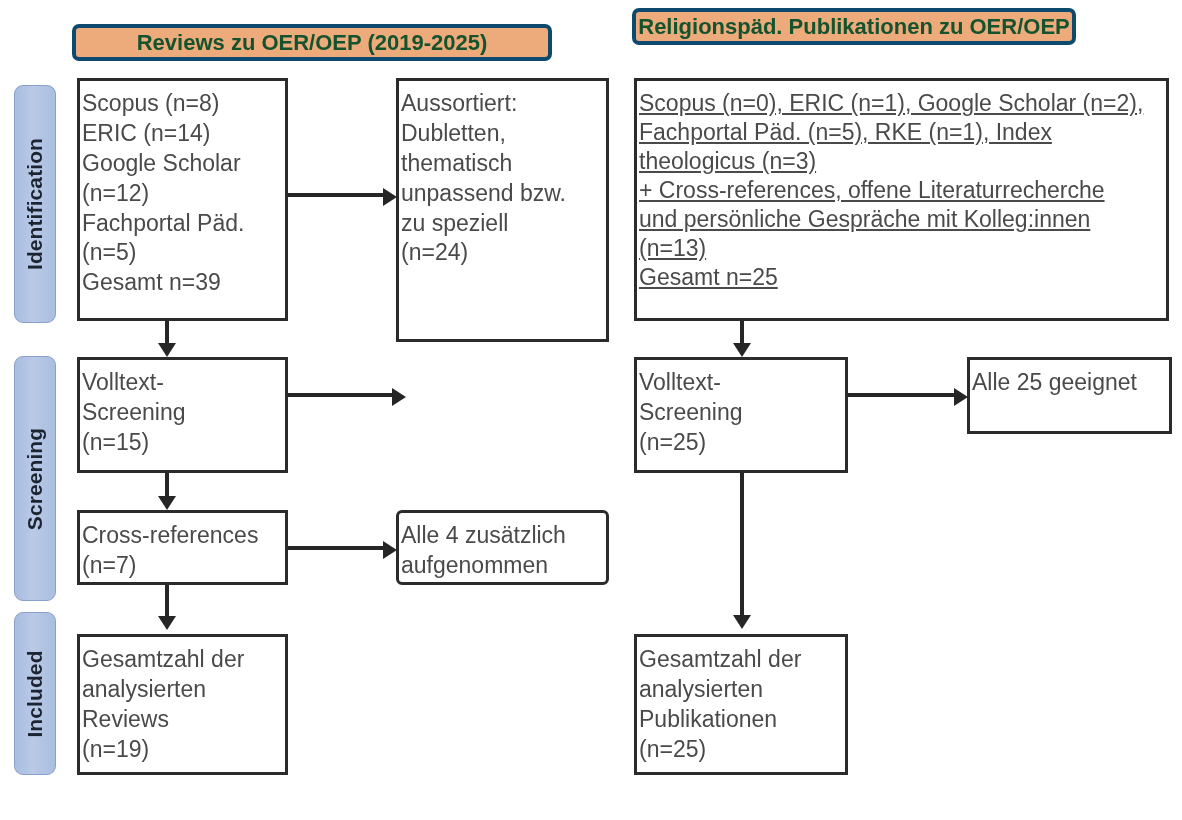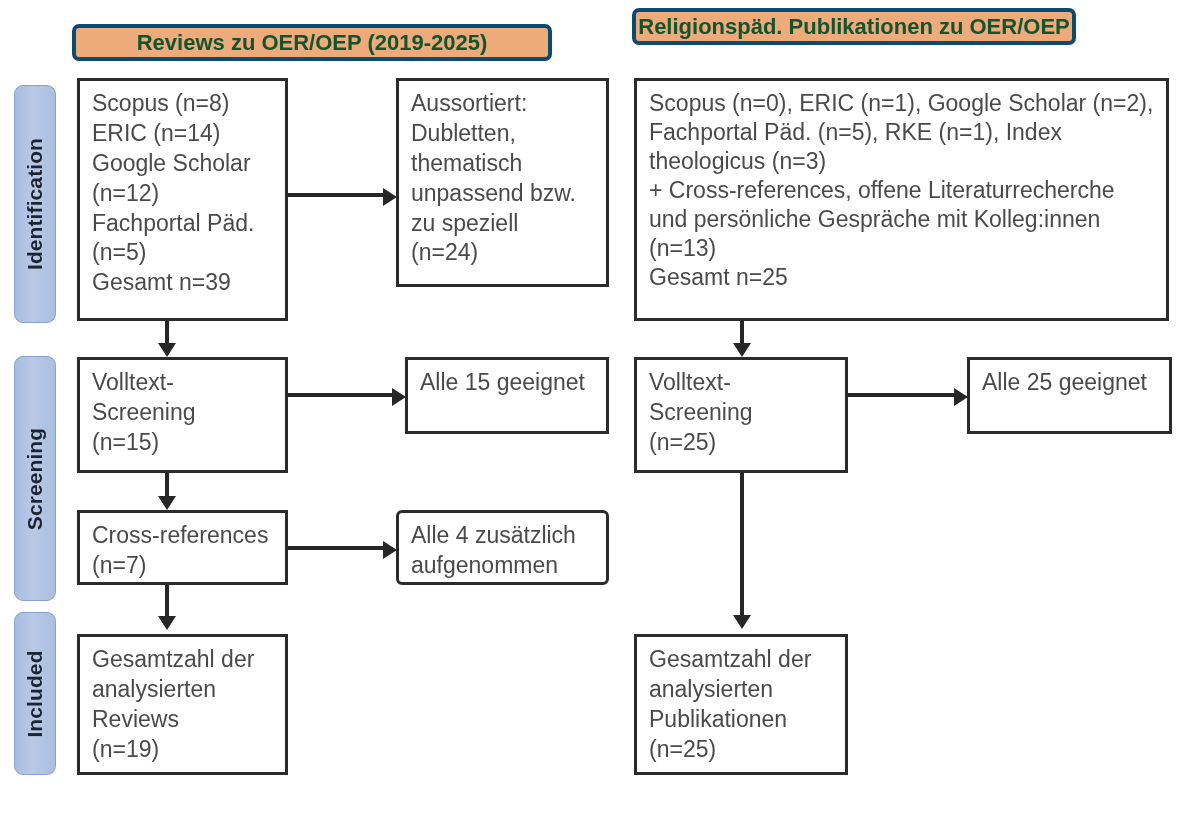--- a/index.html
+++ b/index.html
@@ -55,29 +55,29 @@
     font-weight: 700;
     white-space: nowrap;
   }
 
   
   .box {
     position: absolute;
     background: #ffffff;
     border: 3px solid #2b2b2b;
     box-sizing: border-box;
-    padding: 8px 10px 6px 12px;
+    padding: 8px 10px 6px 2px;
     color: #4a4a4a;
     font-size: 23px;
     line-height: 1.30;
     font-weight: 400;
     white-space: pre-line;
     overflow: hidden;
   }
-  .box.tight { line-height: 1.26; }
+  .box.tight { line-height: 1.26; text-decoration: underline; }
 
   
   .vline {
     position: absolute;
     width: 4px;
     background: #262626;
   }
   .hline {
     position: absolute;
     height: 4px;
@@ -119,38 +119,37 @@
   <div class="col-header" style="left:632px; top:8px; width:444px; height:37px;text-align:right;">Religionspäd. Publikationen zu OER/OEP</div>
 
   <div class="box" style="left:77px; top:78px; width:211px; height:243px;">Scopus (n=8)
 ERIC (n=14)
 Google Scholar
 (n=12)
 Fachportal Päd.
 (n=5)
 Gesamt n=39</div>
 
-  <div class="box" style="left:396px; top:78px; width:213px; height:209px;">Aussortiert:
+  <div class="box" style="left:396px; top:78px; width:213px; height:264px;">Aussortiert:
 Dubletten,
 thematisch
 unpassend bzw.
 zu speziell
 (n=24)</div>
 
   <div class="hline" style="left:288px; top:193px; width:95px;"></div>
   <div class="arrow-right" style="left:383px; top:188px;"></div>
 
   <div class="vline" style="left:165px; top:321px; height:29px;"></div>
   <div class="arrow-down" style="left:158px; top:343px;"></div>
 
   <div class="box" style="left:77px; top:357px; width:211px; height:116px;">Volltext-
 Screening
 (n=15)</div>
 
-  <div class="box" style="left:405px; top:357px; width:204px; height:77px;">Alle 15 geeignet</div>
 
   <div class="hline" style="left:288px; top:393px; width:104px;"></div>
   <div class="arrow-right" style="left:392px; top:388px;"></div>
 
   <div class="vline" style="left:165px; top:473px; height:30px;"></div>
   <div class="arrow-down" style="left:158px; top:496px;"></div>
 
   <div class="box" style="left:77px; top:510px; width:211px; height:75px;">Cross-references
 (n=7)</div>
 

